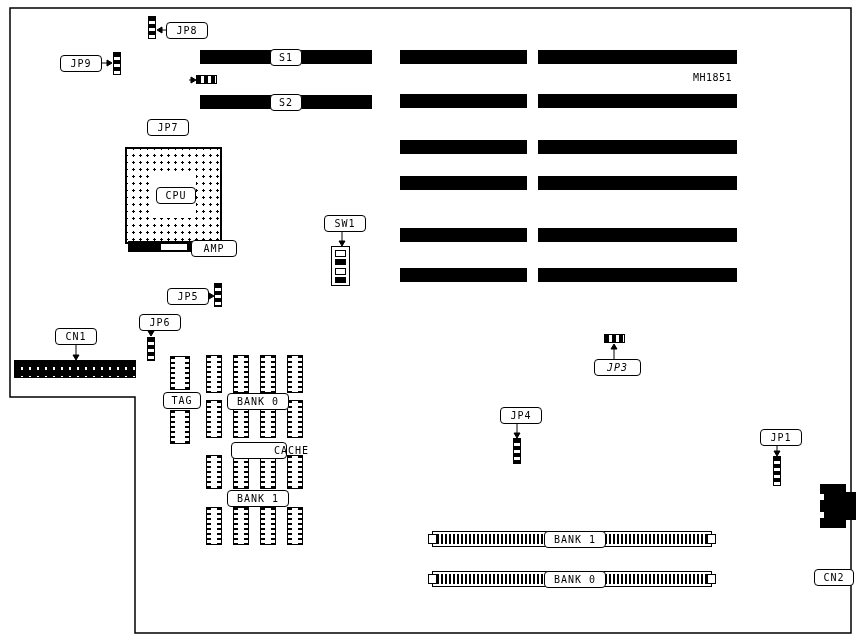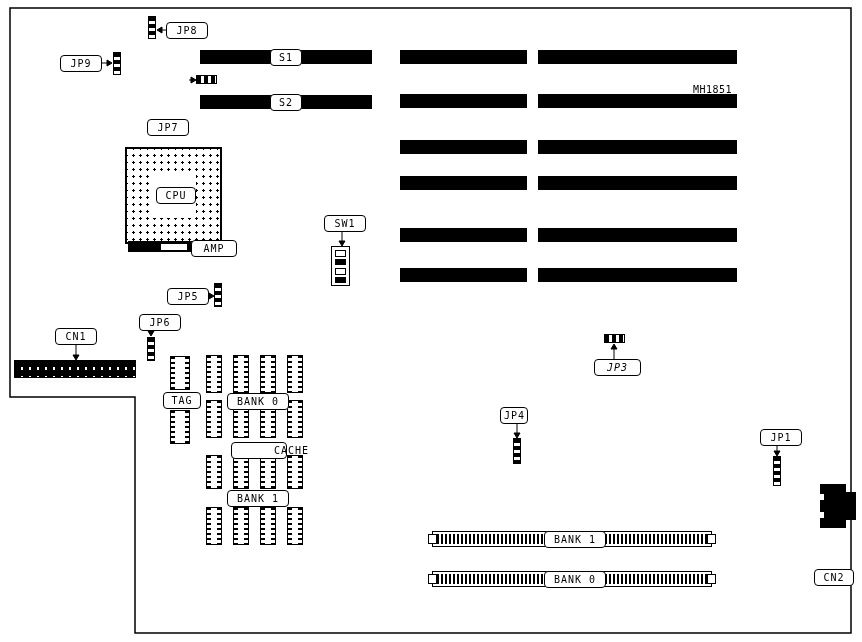--- a/index.html
+++ b/index.html
@@ -64,21 +64,21 @@
 
   <div class="lbl" style="left:147px;top:71px;width:42px;margin-top:48px;">JP7</div>
   <div class="jmp-h" style="left:196px;top:75px;width:21px;"></div>
 
   <div class="bar" style="left:200px;top:50px;width:172px;height:14px;"></div>
   <div class="lbl" style="left:270px;top:49px;width:32px;">S1</div>
 
   <div class="bar" style="left:200px;top:95px;width:172px;height:14px;"></div>
   <div class="lbl" style="left:270px;top:94px;width:32px;">S2</div>
 
-  <div class="txt" style="left:693px;top:84px;">MH1851</div>
+  <div class="txt" style="left:693px;top:72px;">MH1851</div>
 
   <div class="socket" style="left:125px;top:147px;width:97px;height:97px;"></div>
   <div class="socket-hole" style="left:151px;top:173px;width:45px;height:45px;"></div>
   <div class="lbl" style="left:156px;top:187px;width:40px;">CPU</div>
 
   <div class="bar" style="left:128px;top:241px;width:94px;height:11px;"></div>
   <div class="abs" style="left:161px;top:244px;width:26px;height:6px;background:#fff;z-index:3;"></div>
   <div class="lbl" style="left:191px;top:240px;width:46px;">AMP</div>
 
   <div class="lbl" style="left:324px;top:215px;width:42px;">SW1</div>
@@ -99,21 +99,21 @@
   <div class="cn1" style="left:14px;top:360px;width:122px;height:18px;"></div>
 
   <div class="lbl" style="left:163px;top:392px;width:38px;">TAG</div>
   <div class="lbl" style="left:227px;top:393px;width:62px;">BANK 0</div>
   <div class="lbl" style="left:231px;top:442px;width:56px;padding-left:42px;">CACHE</div>
   <div class="lbl" style="left:227px;top:490px;width:62px;">BANK 1</div>
 
   <div class="jmp-h" style="left:604px;top:334px;width:21px;"></div>
   <div class="lbl" style="left:594px;top:359px;width:47px;font-style:italic;">JP3</div>
 
-  <div class="lbl" style="left:500px;top:407px;width:28px;text-align:right;">JP4</div>
+  <div class="lbl" style="left:500px;top:407px;width:42px;">JP4</div>
   <div class="jmp-v" style="left:513px;top:438px;height:26px;"></div>
 
   <div class="lbl" style="left:760px;top:429px;width:42px;">JP1</div>
   <div class="jmp-v" style="left:773px;top:456px;height:30px;"></div>
 
   <div class="simm" style="left:432px;top:531px;width:280px;"></div>
   <div class="clip" style="left:428px;top:534px;"></div>
   <div class="clip" style="left:707px;top:534px;"></div>
   <div class="lbl" style="left:544px;top:531px;width:62px;">BANK 1</div>
 

